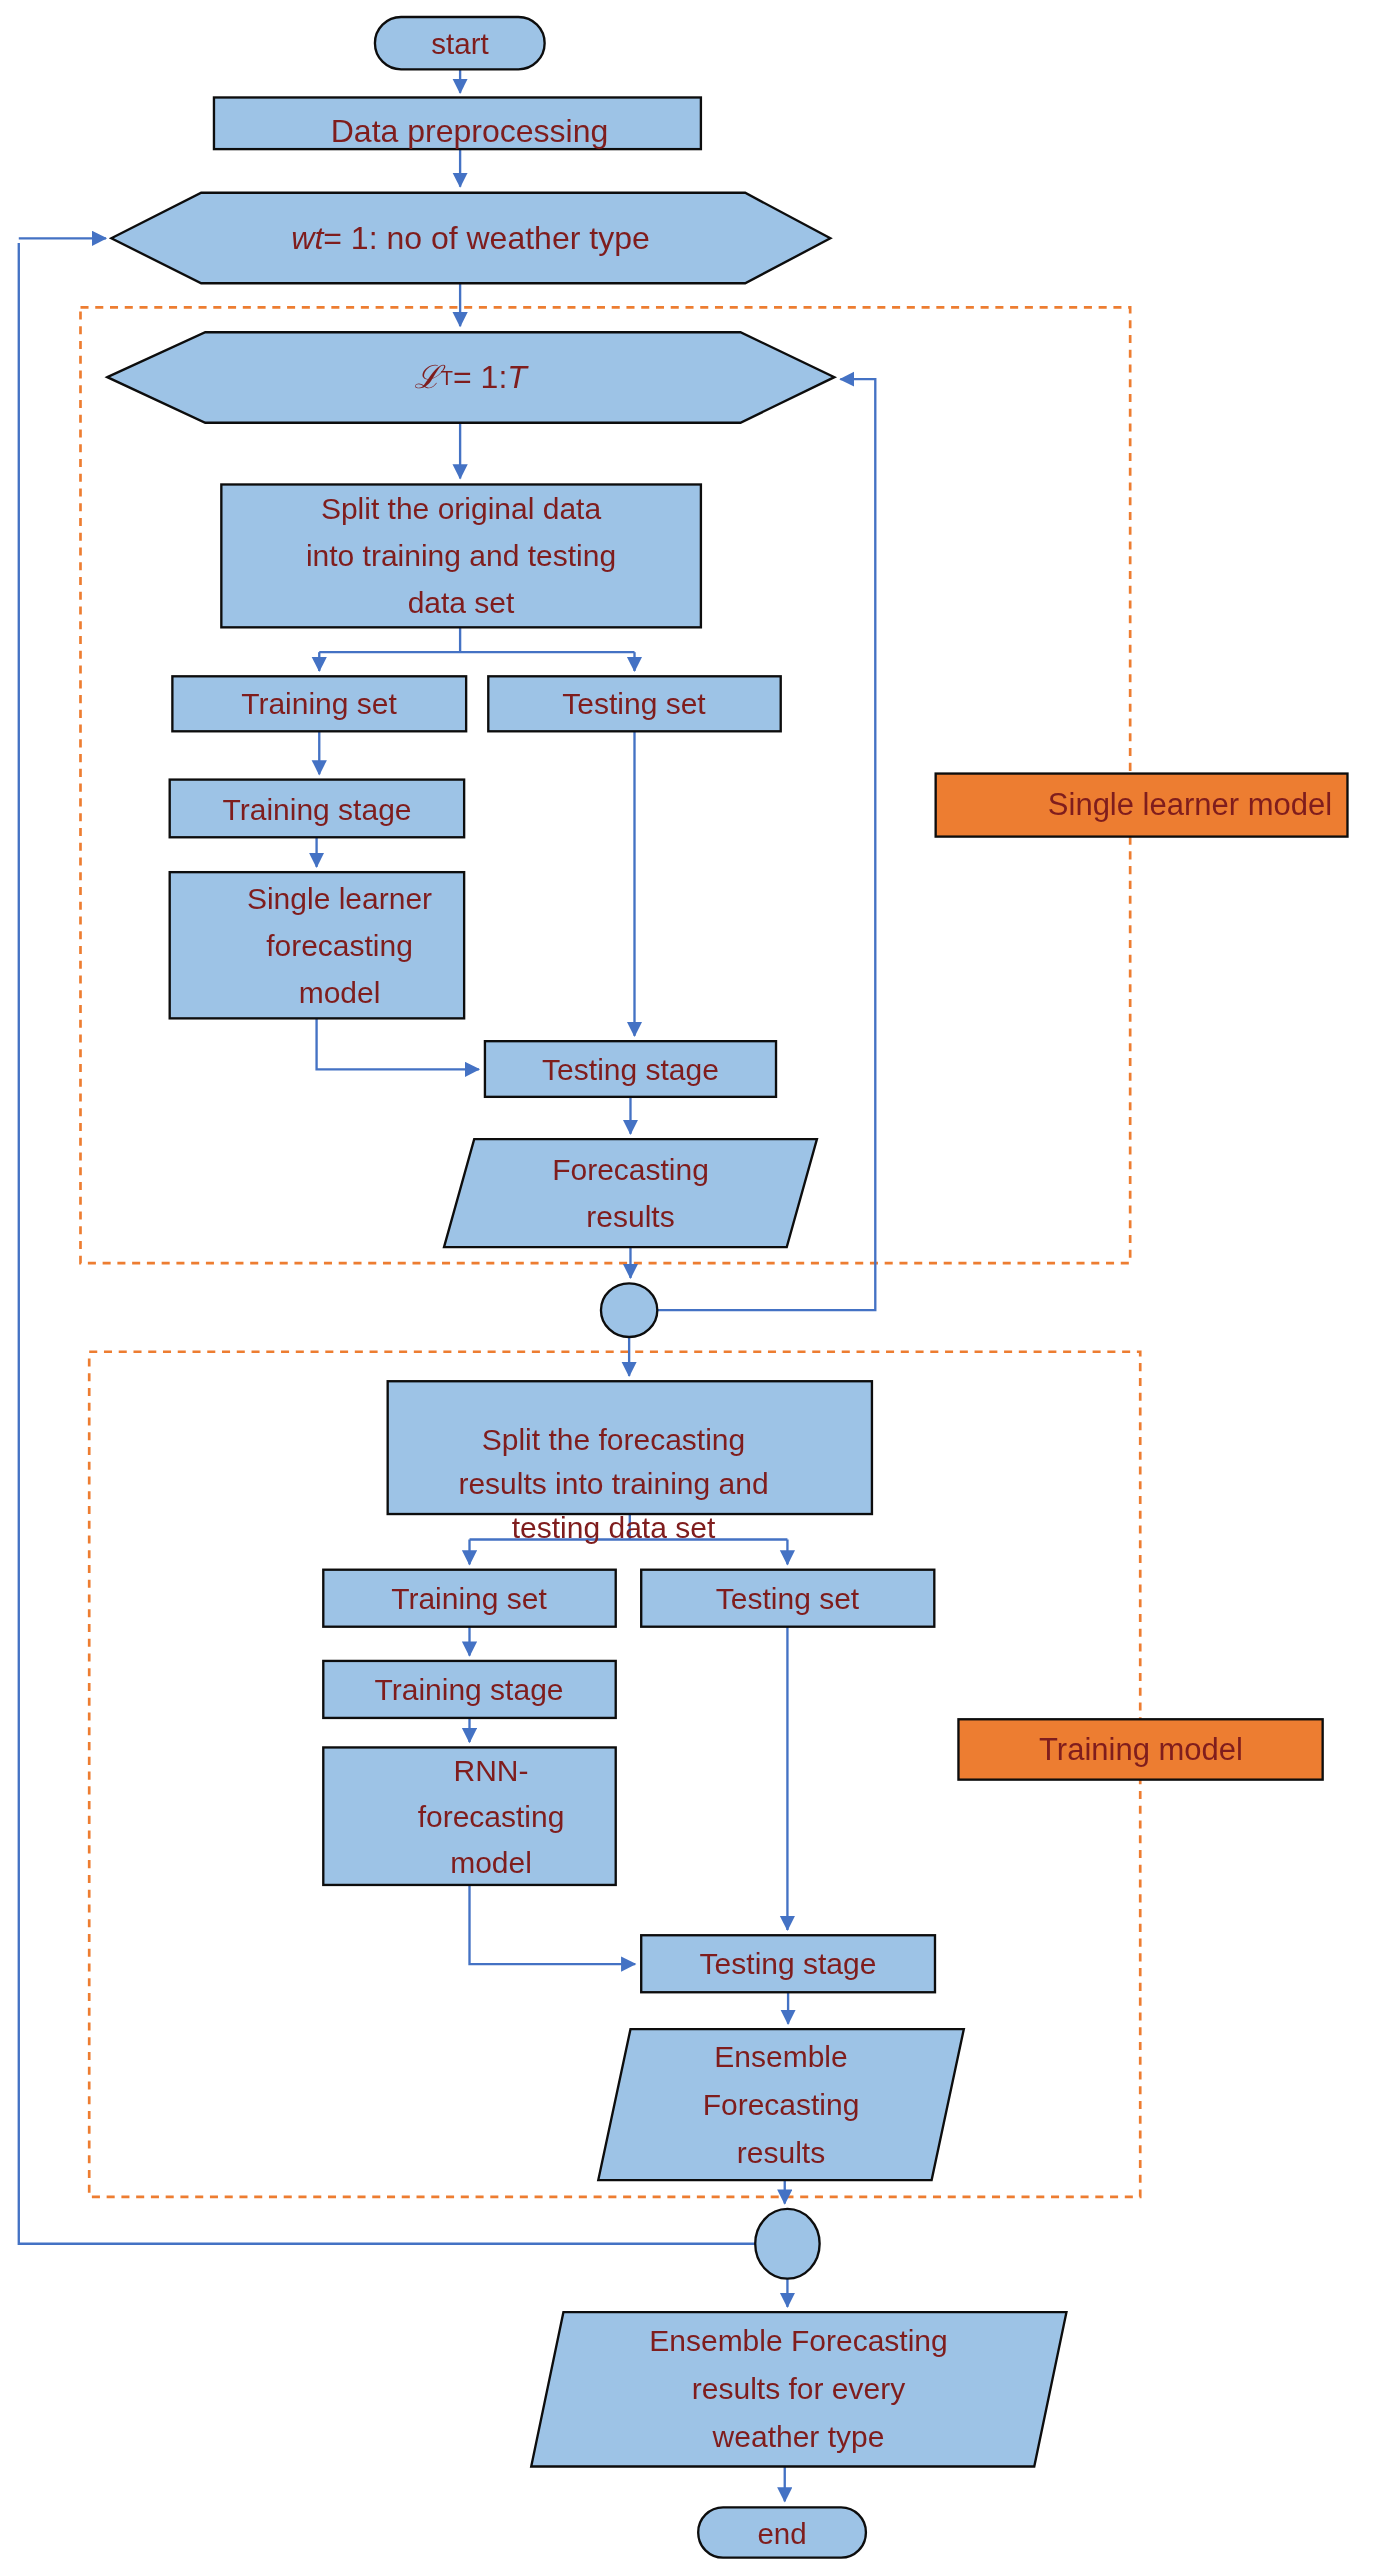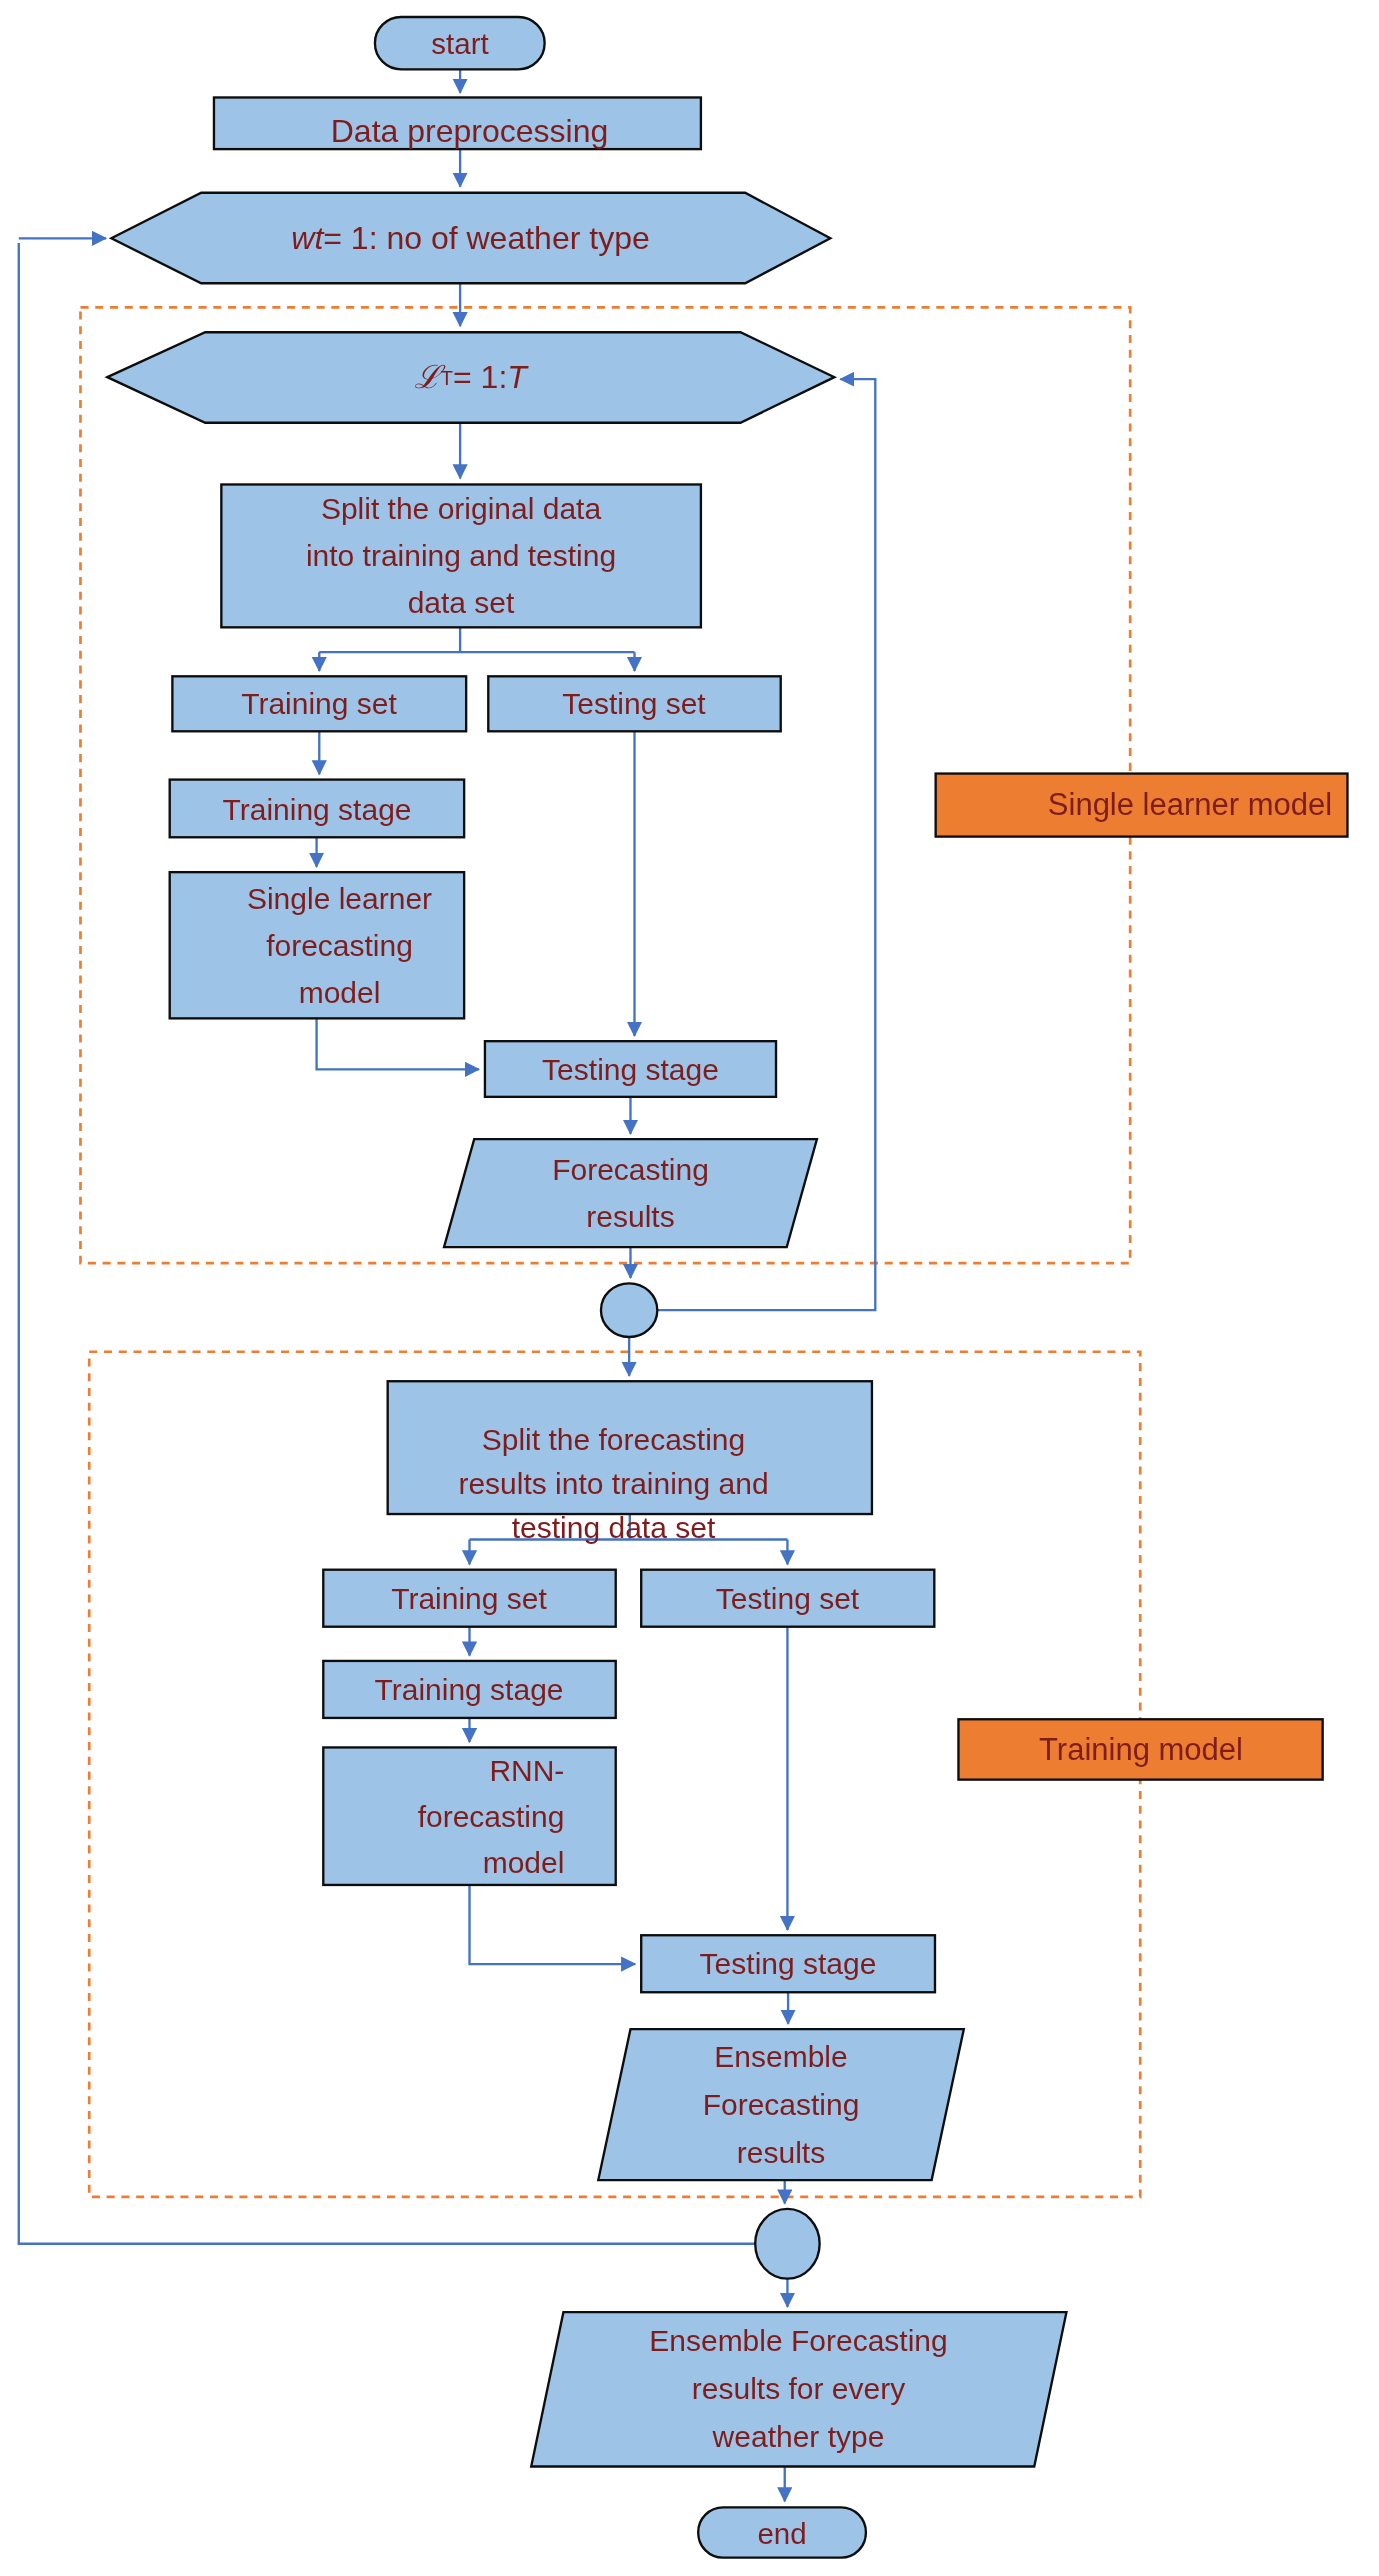--- a/index.html
+++ b/index.html
@@ -147,21 +147,21 @@
   <div class="lbl" style="left:388px;top:1381px;width:451px;height:133px;line-height:44px;margin-top:36px;">Split the forecasting
 results into training and
 testing data set</div>
 
   <div class="lbl" style="left:323px;top:1570px;width:292px;height:57px;">Training set</div>
 
   <div class="lbl" style="left:641px;top:1570px;width:293px;height:57px;">Testing set</div>
 
   <div class="lbl" style="left:323px;top:1661px;width:292px;height:57px;">Training stage</div>
 
-  <div class="lbl" style="left:323px;top:1748px;width:336px;height:138px;line-height:46px;text-align:right;">RNN-
+  <div class="lbl" style="left:323px;top:1748px;width:336px;height:138px;line-height:46px;">RNN-
 forecasting
 model</div>
 
   <div class="lbl" style="left:641px;top:1935px;width:294px;height:57px;">Testing stage</div>
 
   <div class="lbl" style="left:598px;top:2029px;width:366px;height:151px;line-height:48px;">Ensemble
 Forecasting
 results</div>
 
   <div class="lbl" style="left:531px;top:2312px;width:535px;height:154px;line-height:48px;">Ensemble Forecasting

